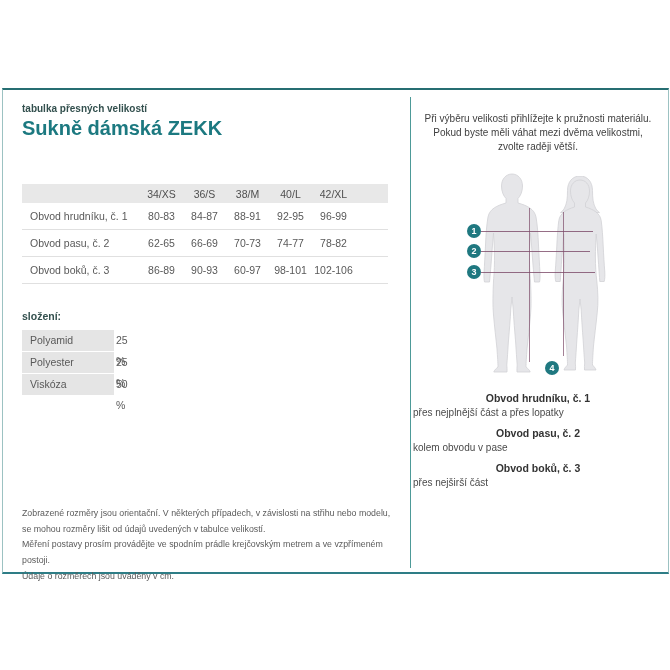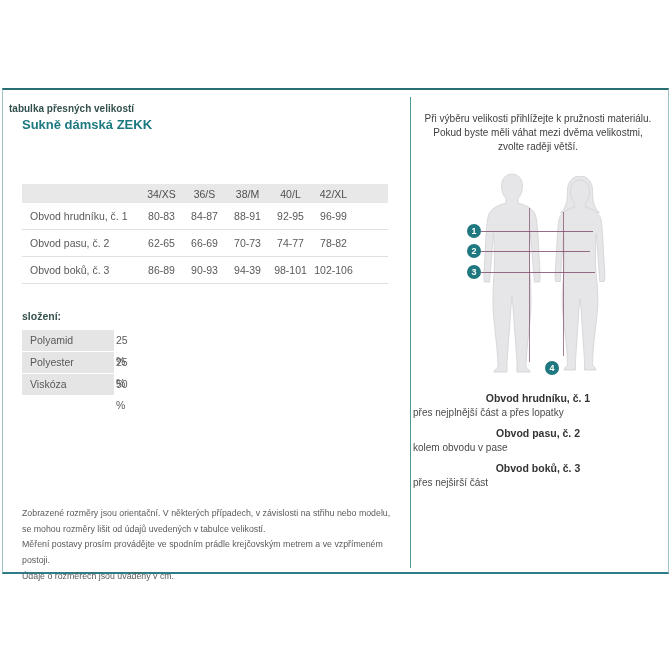--- a/index.html
+++ b/index.html
@@ -4,22 +4,22 @@
 <style>
   html,body{margin:0;padding:0;background:#fff;}
   .canvas{position:relative;width:670px;height:670px;background:#fff;overflow:hidden;
           font-family:"Liberation Sans",sans-serif;-webkit-font-smoothing:antialiased;}
   .sheet{position:absolute;left:2px;top:88px;width:667px;height:486px;box-sizing:border-box;
          border-top:2px solid #266e72;border-bottom:2px solid #2e7d86;
          border-left:1px solid #9cc2c2;border-right:1px solid #9cc2c2;background:#fff;}
   .divider{position:absolute;left:410px;top:97px;width:1px;height:471px;background:#4d9a98;}
 
   
-  .eyebrow{position:absolute;left:9px;top:103px;font-size:10px;font-weight:bold;color:#33504e;}
-  .title{position:absolute;left:22px;top:117px;font-size:13px;font-weight:bold;color:#1c7980;}
+  .eyebrow{position:absolute;left:22px;top:103px;font-size:10px;font-weight:bold;color:#33504e;}
+  .title{position:absolute;left:22px;top:117px;font-size:20px;font-weight:bold;color:#1c7980;}
   .section-label{position:absolute;left:22px;font-size:10.5px;font-weight:bold;color:#33504e;}
   .lbl-sizes{top:161px;margin-top:24px;} .lbl-comp{top:310px;text-align:center;}
 
   table.size-table{position:absolute;left:22px;top:184px;width:366px;border-collapse:collapse;
                    table-layout:fixed;font-size:10.5px;color:#595959;}
   table.size-table thead th{background:#e8e8e8;height:19px;font-weight:normal;color:#4f4f4f;
                             text-align:center;padding:0;}
   table.size-table tbody td{height:26px;text-align:center;padding:0;border-bottom:1px solid #e0e0e0;}
   table.size-table td.lbl{text-align:left;padding-left:8px;}
 
@@ -94,21 +94,21 @@
         <td>66-69</td>
         <td>70-73</td>
         <td>74-77</td>
         <td>78-82</td>
         <td></td>
       </tr>
       <tr>
         <td class="lbl">Obvod boků, č. 3</td>
         <td>86-89</td>
         <td>90-93</td>
-        <td>94-39</td>
+        <td>60-97</td>
         <td>98-101</td>
         <td>102-106</td>
         <td></td>
       </tr>
     </tbody>
   </table>
 
   <div class="section-label lbl-comp">složení:</div>
 
   <div class="comp-row" style="top:330px;">

